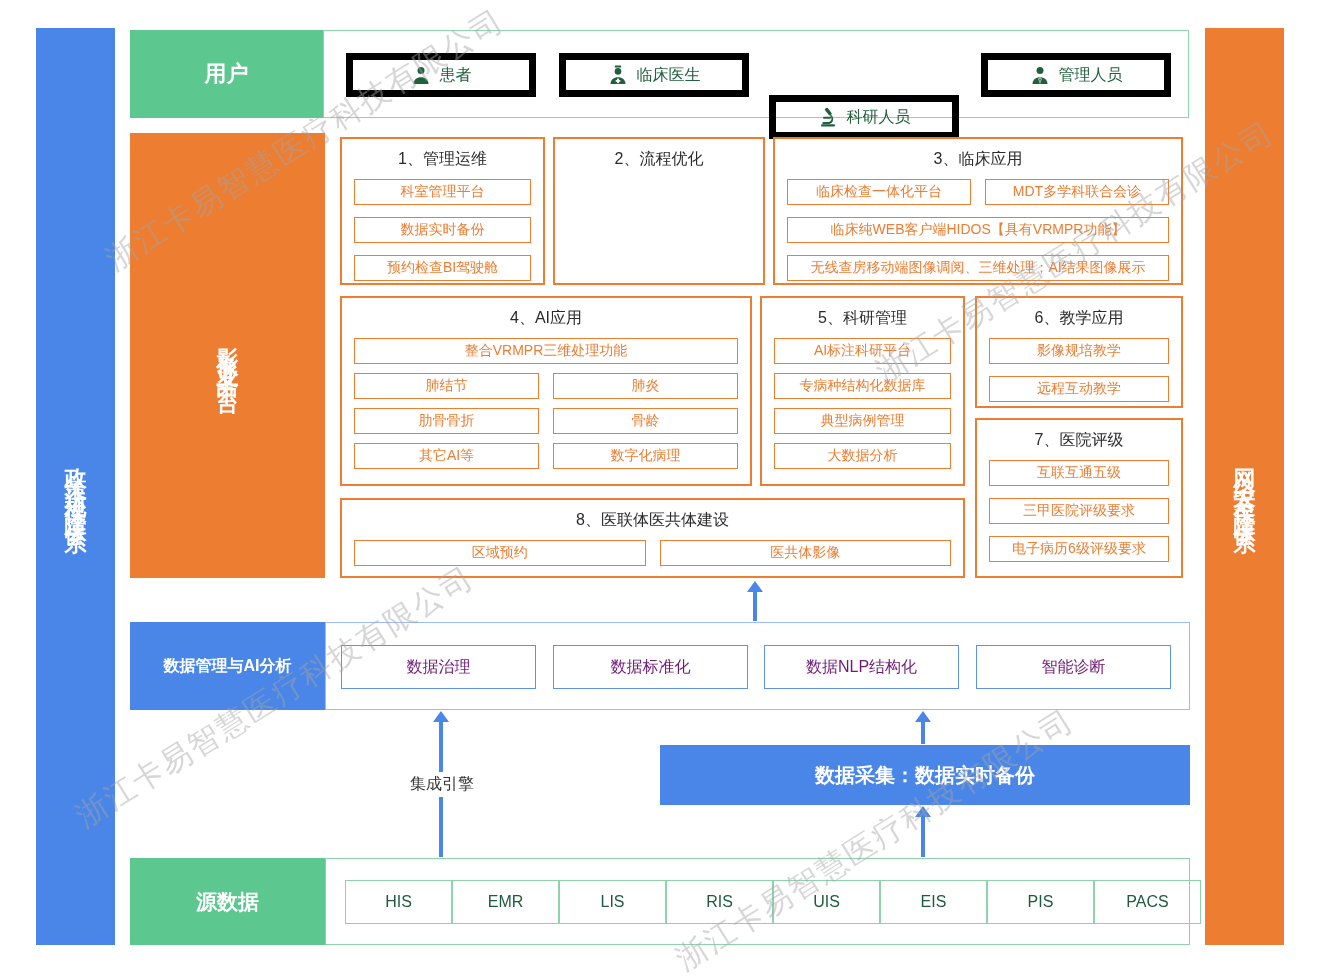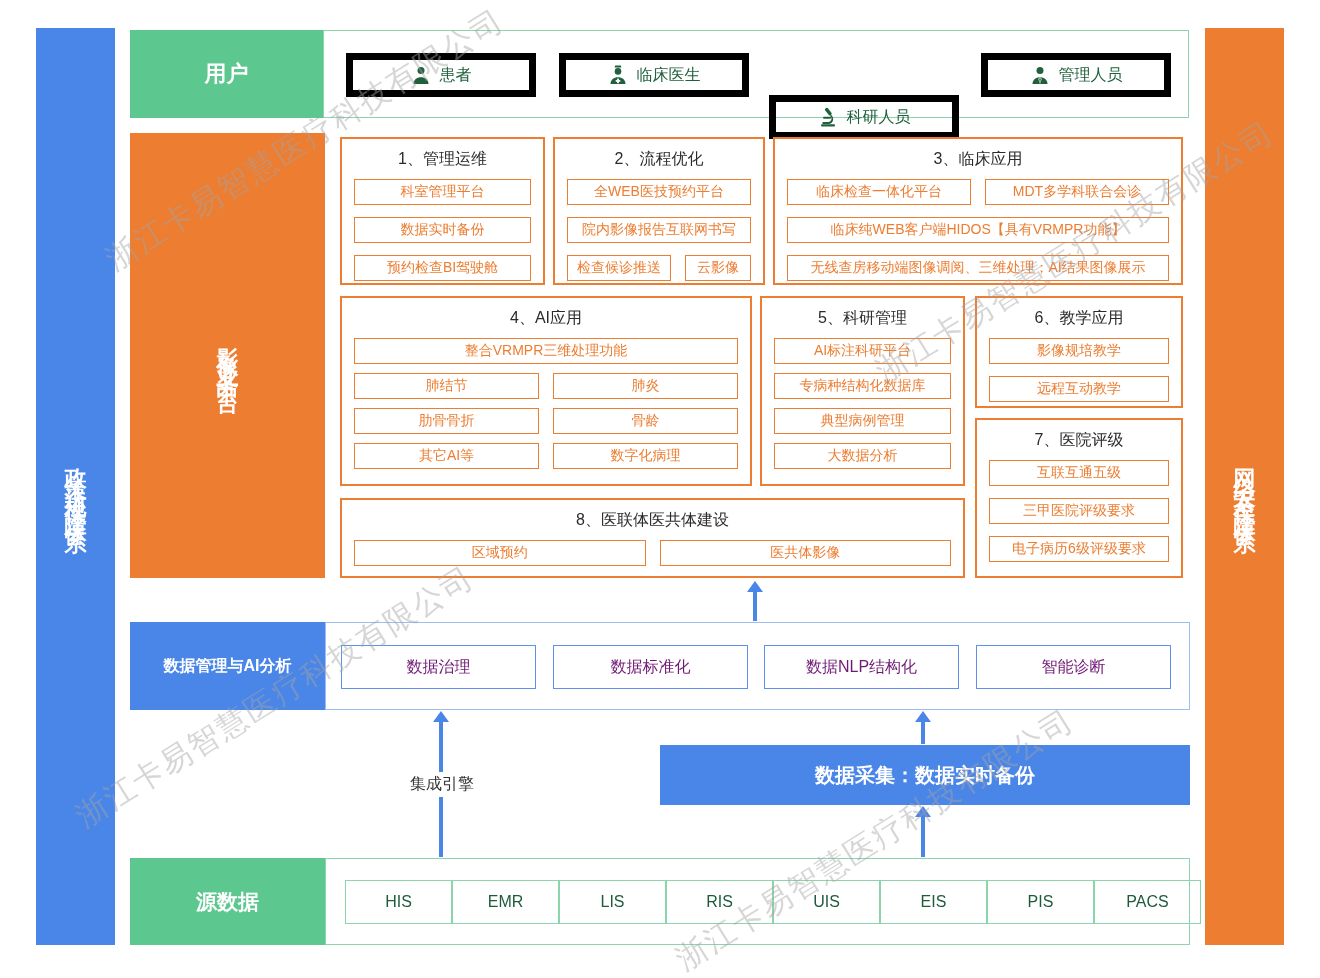--- a/index.html
+++ b/index.html
@@ -144,28 +144,20 @@
     <div class="sec-title">1、管理运维</div>
     <div class="sec-body">
       <div class="oitem">科室管理平台</div>
       <div class="oitem">数据实时备份</div>
       <div class="oitem">预约检查BI驾驶舱</div>
     </div>
   </div>
 
   <div class="section" id="sec2">
     <div class="sec-title">2、流程优化</div>
-    <div class="sec-body">
-      <div class="oitem">全WEB医技预约平台</div>
-      <div class="oitem">院内影像报告互联网书写</div>
-      <div class="orow">
-        <div class="oitem">检查候诊推送</div>
-        <div class="oitem narrow">云影像</div>
-      </div>
-    </div>
   </div>
 
   <div class="section" id="sec3">
     <div class="sec-title">3、临床应用</div>
     <div class="sec-body">
       <div class="orow">
         <div class="oitem">临床检查一体化平台</div>
         <div class="oitem">MDT多学科联合会诊</div>
       </div>
       <div class="oitem">临床纯WEB客户端HIDOS【具有VRMPR功能】</div>

